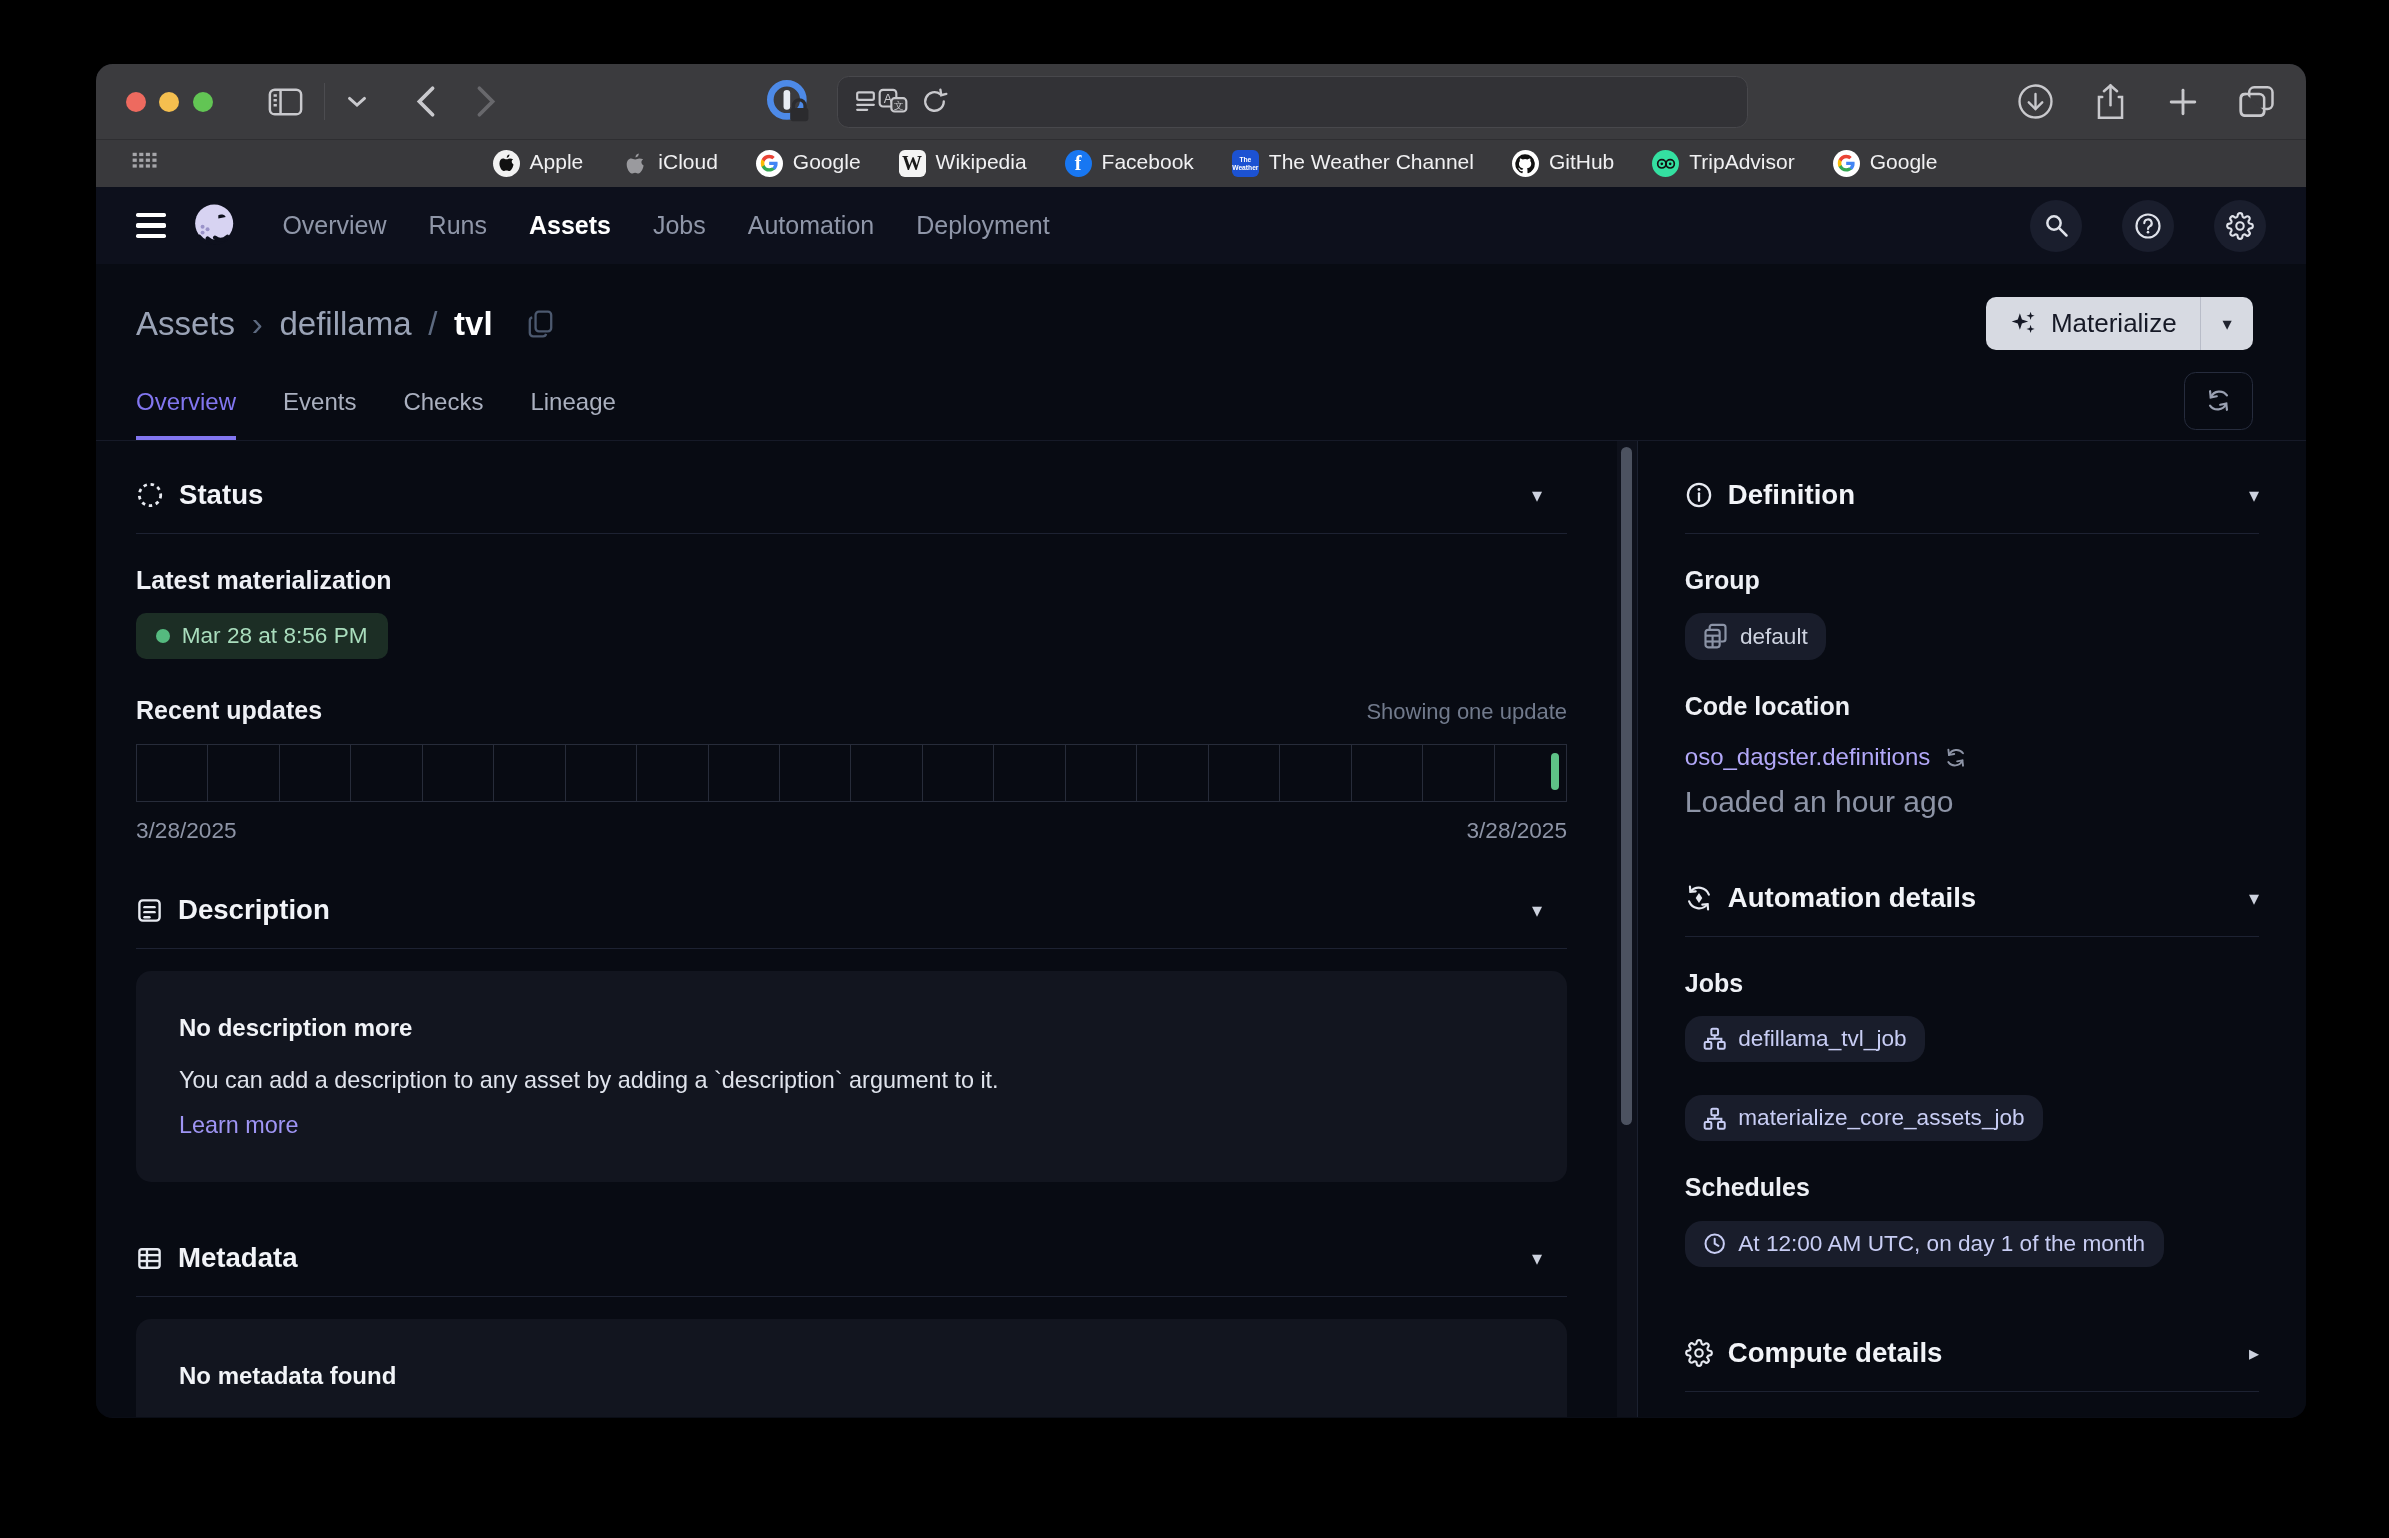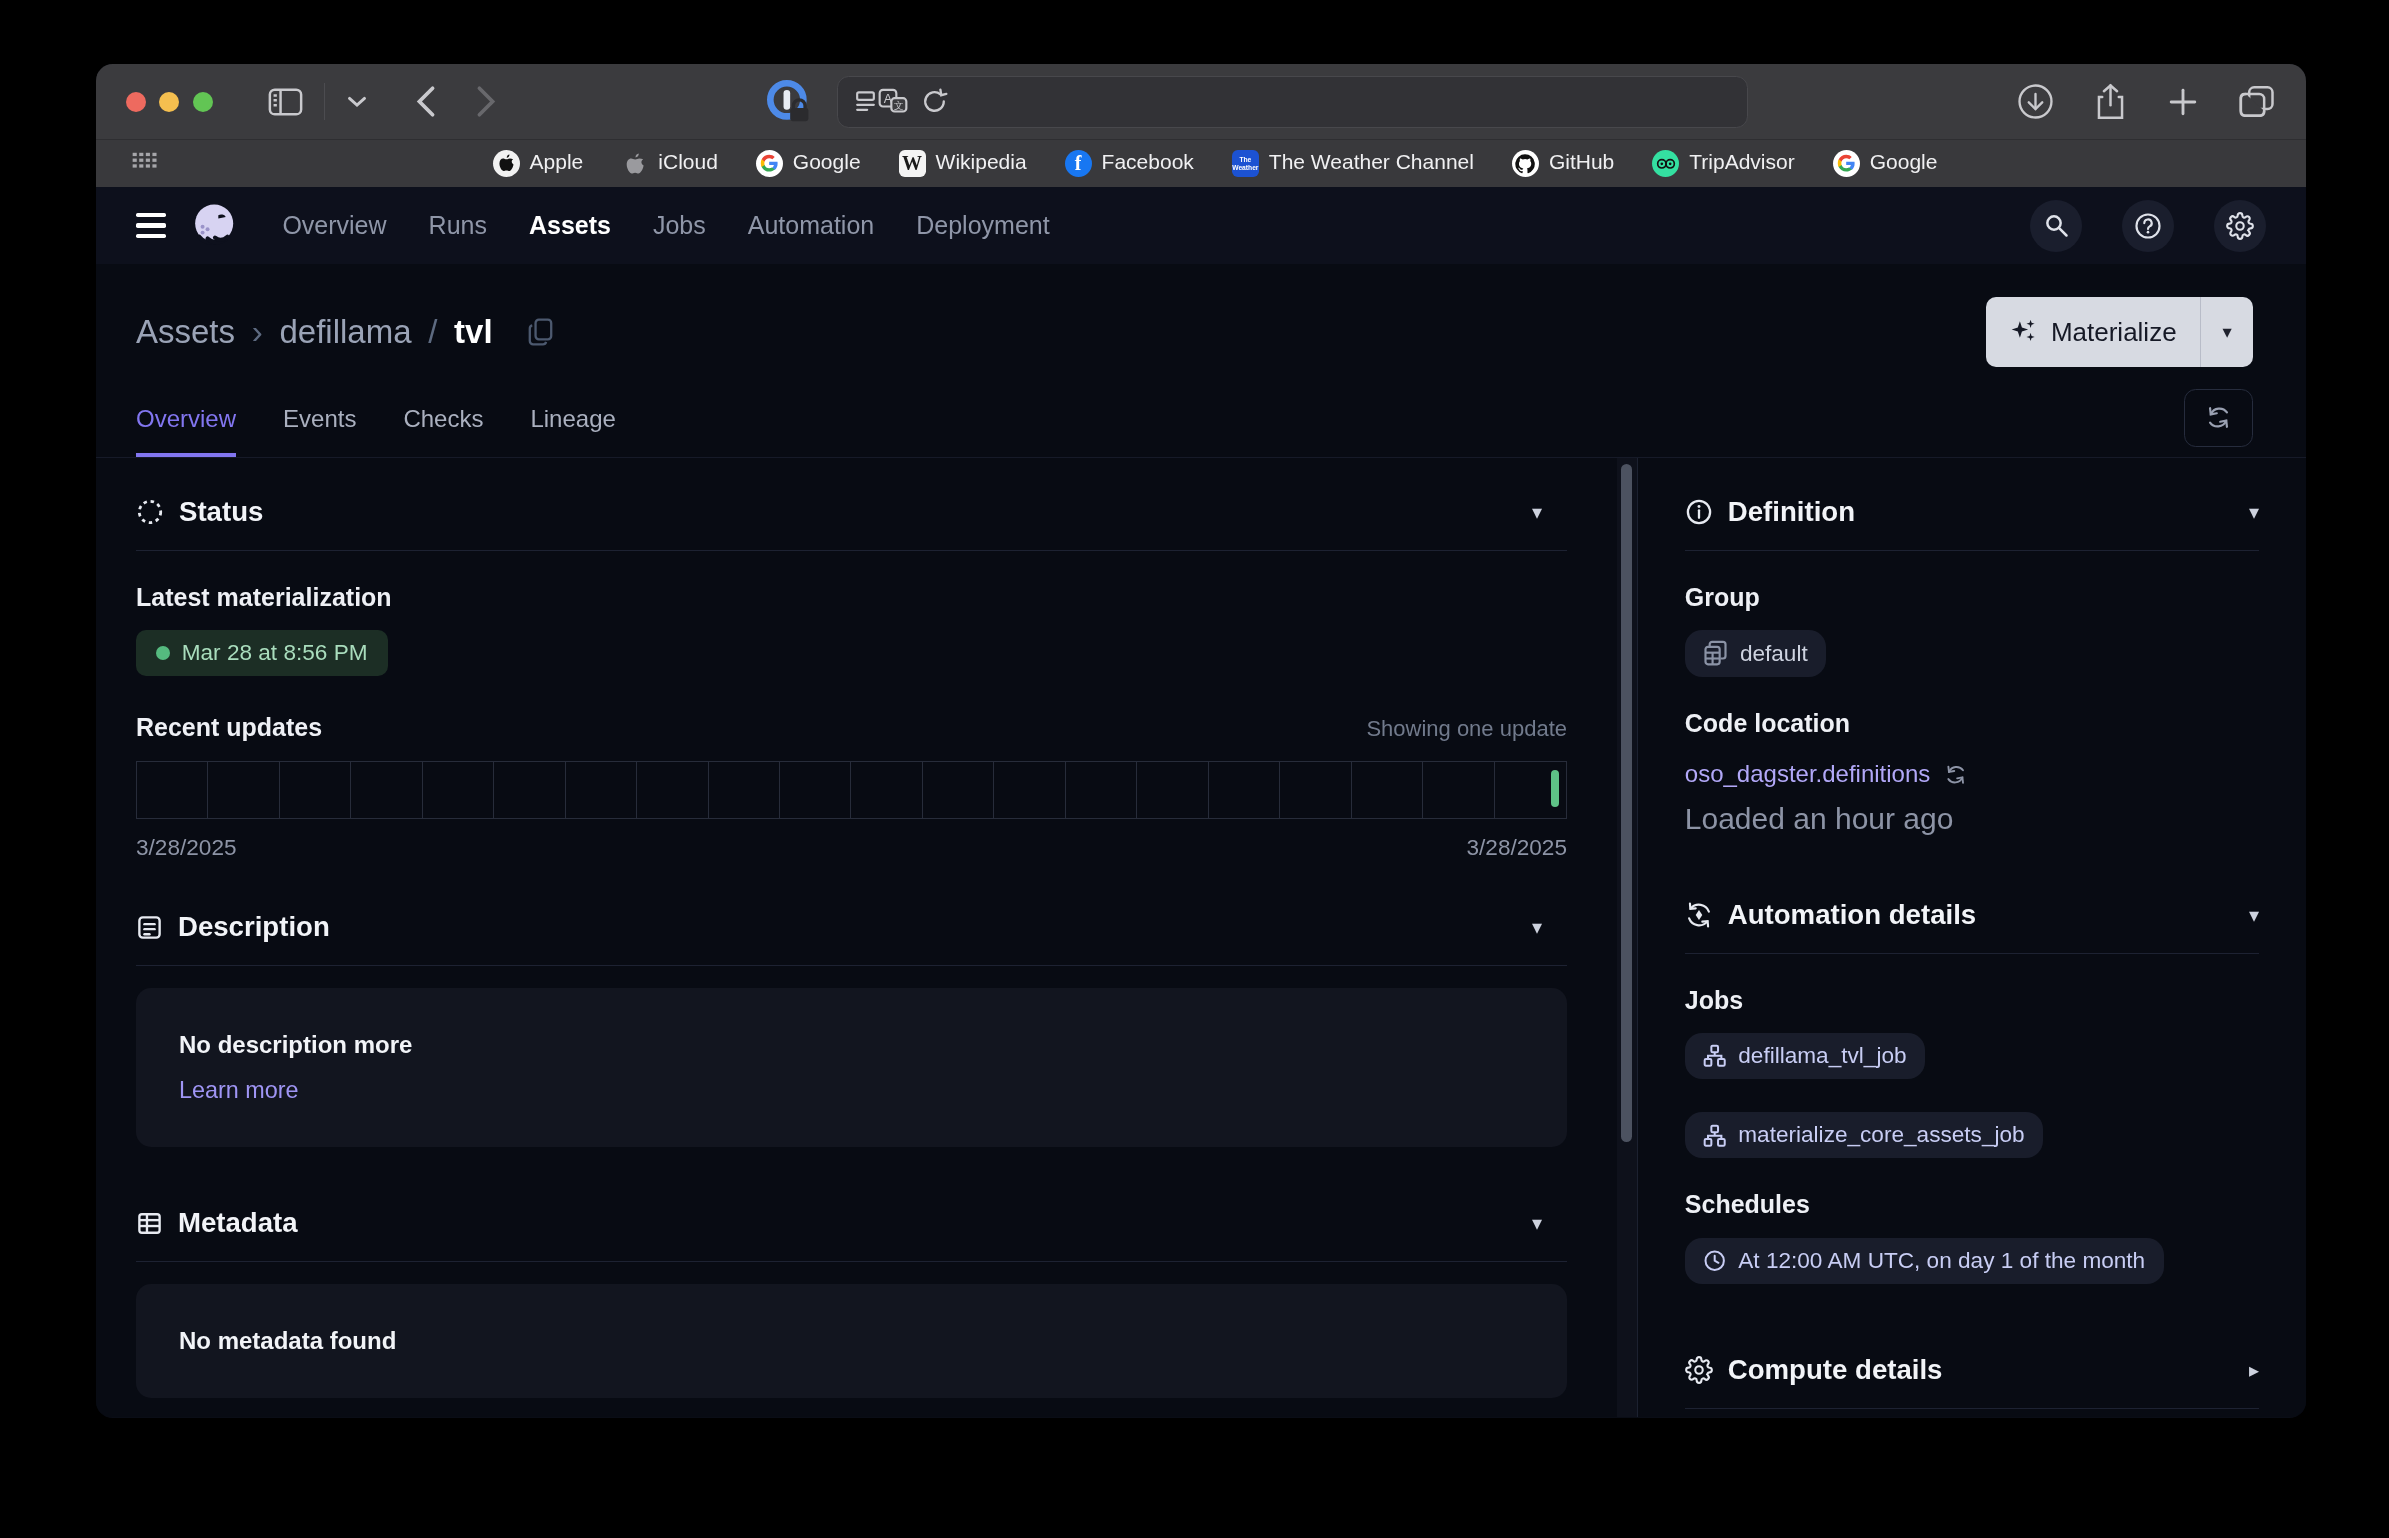--- a/index.html
+++ b/index.html
@@ -40,21 +40,21 @@
   .circbtn { width:52px; height:52px; border-radius:50%; background:#1a1e2d; color:#dfe2ea;
              display:flex; align-items:center; justify-content:center; margin-left:15px; }
 
   .crumbrow { display:flex; align-items:center; padding:33px 53px 13.4px 40px; flex:none; }
   .crumb { font-size:33px; color:#9aa3b6; display:flex; align-items:center; gap:16.7px; }
   .crumb .sep { color:#5d6óa80; }
   .crumb .sep, .crumb .slash { color:#5d6a80; }
   .crumb .asset { color:#fff; font-weight:bold; }
   .copybtn { margin-left:18.4px; color:#4c596f; }
   .crumb-spacer { flex:1; }
-  .mat-btn { display:flex; align-items:stretch; background:#d7dae2; border-radius:10px; overflow:hidden; height:70px; }
+  .mat-btn { display:flex; align-items:stretch; background:#d7dae2; border-radius:10px; overflow:hidden; height:53px; }
   .mat-main { display:flex; align-items:center; gap:13.4px; padding:0 23.4px; color:#161926; font-size:26px; font-weight:500; cursor:pointer; }
   .mat-drop { width:53px; display:flex; align-items:center; justify-content:center; border-left:0.8px solid #b8bcc8; color:#20232f; font-size:18.4px; cursor:pointer; }
 
   .tabsrow { display:flex; align-items:flex-end; padding:8.4px 53px 0 40px; border-bottom:0.8px solid #161a28; flex:none; }
   .tabs { display:flex; gap:47px; }
   .tab { font-size:24px; color:#aab0bf; padding-bottom:20px; border-bottom:4.2px solid transparent; cursor:pointer; }
   .tab.active { color:#8276f0; border-bottom-color:#8276f0; }
   .tabs-spacer { flex:1; }
   .refreshbtn { width:69px; height:58px; border:0.8px solid #262c3d; border-radius:11.7px; color:#9aa1b2;
                 display:flex; align-items:center; justify-content:center; margin-bottom:10px; }
@@ -464,20 +464,21 @@
                 <line x1="10" y1="24" x2="16" y2="24"></line>
             </svg>
           </span>
           <span class="t">Description</span>
           <span class="caret">▾</span>
         </div>
         <div class="divider"></div>
 
         <div class="card">
           <div class="ct">No description more</div>
+          <div class="cb">You can add a description to any asset by adding a `description` argument to it.</div>
           <span class="cl">Learn more</span>
         </div>
 
         <div class="sechead" style="margin-top:30px">
           <span class="ic">
             <svg width="27" height="27" viewBox="0 0 32 32" fill="none" stroke="currentColor" stroke-width="2.8">
               <rect x="4" y="5" width="24" height="22" rx="3"></rect>
                 <line x1="4" y1="12" x2="28" y2="12"></line>
                 <line x1="4" y1="19" x2="28" y2="19"></line>
                 <line x1="13" y1="5" x2="13" y2="27"></line>

